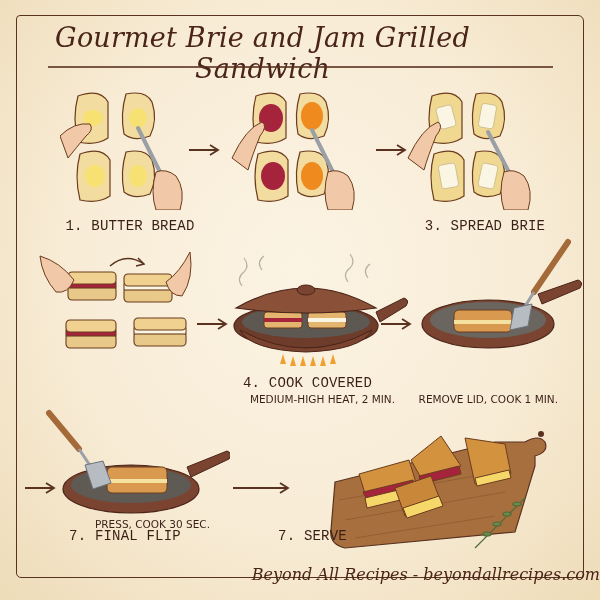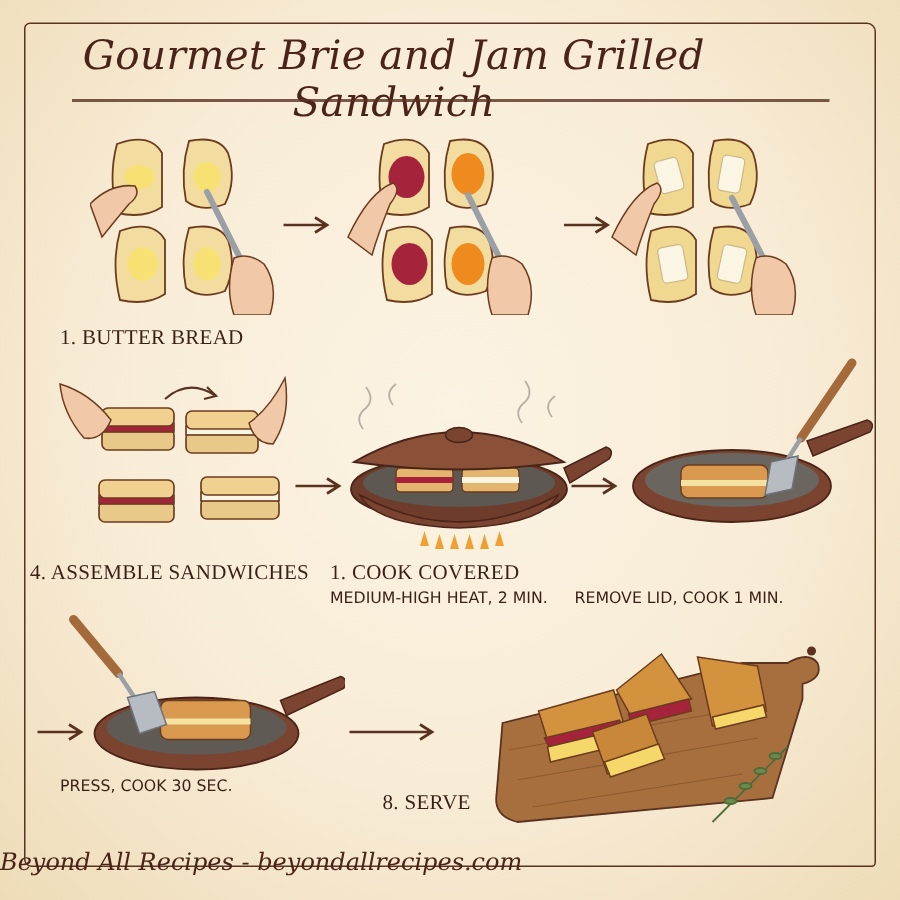--- a/index.html
+++ b/index.html
@@ -1,23 +1,23 @@
 <!DOCTYPE html>
 <html><head>
 <meta charset="utf-8">
 <style>
   html,body{margin:0;padding:0;}
   body{width:600px;height:600px;overflow:hidden;background:#f0dcb4;font-family:"DejaVu Sans",sans-serif;}
   .page{position:relative;width:600px;height:600px;background:radial-gradient(ellipse at 50% 45%,#fbf3e3 0%,#f8ecd6 55%,#eedcb8 100%);}
   .frame{position:absolute;left:16px;top:15px;width:568px;height:563px;border:1.5px solid #5a3220;border-radius:4px 6px 3px 5px;box-sizing:border-box;}
   .title{position:absolute;left:0;top:22px;width:525px;text-align:center;font-family:"DejaVu Serif",serif;font-style:italic;font-size:27px;color:#4a2418;letter-spacing:0.2px;}
   .title-underline{position:absolute;left:48px;top:66px;width:505px;height:1.5px;background:#5a3220;opacity:.8;}
-  .label{position:absolute;text-align:left;font-family:Liberation Serif, serif;font-size:14px;color:#3a1f16;letter-spacing:0.2px;white-space:nowrap;}
-  .sub{position:absolute;text-align:left;font-size:10.5px;color:#3a1f16;white-space:nowrap;}
-  .footer{position:absolute;left:0;top:565px;width:600px;text-align:left;font-family:"DejaVu Serif",serif;font-style:italic;font-size:16px;color:#4a2418;}
+  .label{position:absolute;text-align:center;font-family:Liberation Mono, monospace;font-size:14px;color:#3a1f16;letter-spacing:0.2px;white-space:nowrap;}
+  .sub{position:absolute;text-align:right;font-size:10.5px;color:#3a1f16;white-space:nowrap;}
+  .footer{position:absolute;left:0;top:565px;width:600px;text-align:right;font-family:"DejaVu Serif",serif;font-style:italic;font-size:16px;color:#4a2418;}
   .art{position:absolute;}
   .arrow{position:absolute;}
 </style>
 </head>
 <body>
 
 <div class="page">
   <div class="frame"></div>
 
   <div class="title">Gourmet Brie and Jam Grilled Sandwich</div>
@@ -78,20 +78,21 @@
   </svg>
 
   <svg class="arrow" style="left:188px;top:144px" width="34" height="12" viewBox="0 0 34 12">
       <path d="M1 6 h28 M22 1 l8 5 l-8 5" fill="none" stroke="#5a3220" stroke-width="1.8"></path>
     </svg>
   <svg class="arrow" style="left:375px;top:144px" width="34" height="12" viewBox="0 0 34 12">
       <path d="M1 6 h28 M22 1 l8 5 l-8 5" fill="none" stroke="#5a3220" stroke-width="1.8"></path>
     </svg>
 
   <div class="label" style="left:40px;top:218px;width:180px">1. BUTTER BREAD</div>
+  <div class="label" style="left:395px;top:218px;width:180px">3. SPREAD BRIE</div>
 
   <svg class="art" style="left:30px;top:248px" width="170" height="120" viewBox="0 0 170 120">
     <g stroke="#6b3c1e" stroke-width="1.1">
       <g transform="translate(38,24)">
         <rect x="0" y="14" width="48" height="14" rx="4" fill="#e9c98a"></rect>
         <rect x="0" y="10" width="48" height="6" fill="#a5243c"></rect>
         <rect x="0" y="0" width="48" height="12" rx="4" fill="#f0d18f"></rect>
       </g>
       <g transform="translate(94,26)">
         <rect x="0" y="14" width="48" height="14" rx="4" fill="#e9c98a"></rect>
@@ -153,22 +154,21 @@
     <path d="M96 72 l18-4 l-4 22 l-18 4z" fill="#b7bcc2" stroke="#6d737a" stroke-width="1"></path>
   </svg>
 
   <svg class="arrow" style="left:196px;top:318px" width="34" height="12" viewBox="0 0 34 12">
       <path d="M1 6 h28 M22 1 l8 5 l-8 5" fill="none" stroke="#5a3220" stroke-width="1.8"></path>
     </svg>
   <svg class="arrow" style="left:380px;top:318px" width="34" height="12" viewBox="0 0 34 12">
       <path d="M1 6 h28 M22 1 l8 5 l-8 5" fill="none" stroke="#5a3220" stroke-width="1.8"></path>
     </svg>
 
-  <div class="label" style="left:20px;top:375px;width:200px">4. ASSEMBLE SANDWICHES</div>
-  <div class="label" style="left:220px;top:375px;width:175px">1. COOK COVERED</div>
+  <div class="label" style="left:220px;top:375px;width:175px">4. COOK COVERED</div>
   <div class="sub" style="left:220px;top:393px;width:175px">MEDIUM-HIGH HEAT, 2 MIN.</div>
   <div class="sub" style="left:383px;top:393px;width:175px">REMOVE LID, COOK 1 MIN.</div>
 
   <svg class="art" style="left:45px;top:405px" width="185" height="115" viewBox="0 0 185 115">
     <path d="M142 62 l40-16 q6 2 2 8 l-38 18z" fill="#7a4430" stroke="#4a2418" stroke-width="1"></path>
     <ellipse cx="86" cy="84" rx="68" ry="24" fill="#7a4430" stroke="#4a2418" stroke-width="1.2"></ellipse>
     <ellipse cx="86" cy="80" rx="60" ry="18" fill="#5f5a54"></ellipse>
     <rect x="62" y="62" width="60" height="26" rx="5" fill="#d99a50" stroke="#6b3c1e" stroke-width="1"></rect>
     <rect x="62" y="74" width="60" height="4" fill="#f5e2a0"></rect>
     <path d="M4 8 l30 36" stroke="#a46a3a" stroke-width="6" stroke-linecap="round"></path>
@@ -200,17 +200,18 @@
     </g>
     <g stroke="#4f6b3a" stroke-width="1.2" fill="#6b8a4a">
       <path d="M160 128 l50-50" fill="none"></path>
       <ellipse cx="172" cy="114" rx="4" ry="2"></ellipse>
         <ellipse cx="182" cy="104" rx="4" ry="2"></ellipse>
       <ellipse cx="192" cy="94" rx="4" ry="2"></ellipse>
         <ellipse cx="202" cy="84" rx="4" ry="2"></ellipse>
     </g>
   </svg>
 
+  <div class="label" style="left:40px;top:528px;width:170px">7. FINAL FLIP</div>
   <div class="sub" style="left:40px;top:518px;width:170px">PRESS, COOK 30 SEC.</div>
-  <div class="label" style="left:255px;top:528px;width:115px">8. SERVE</div>
+  <div class="label" style="left:255px;top:528px;width:115px">7. SERVE</div>
 
   <div class="footer">Beyond All Recipes - beyondallrecipes.com</div>
 </div>
 
 </body></html>

